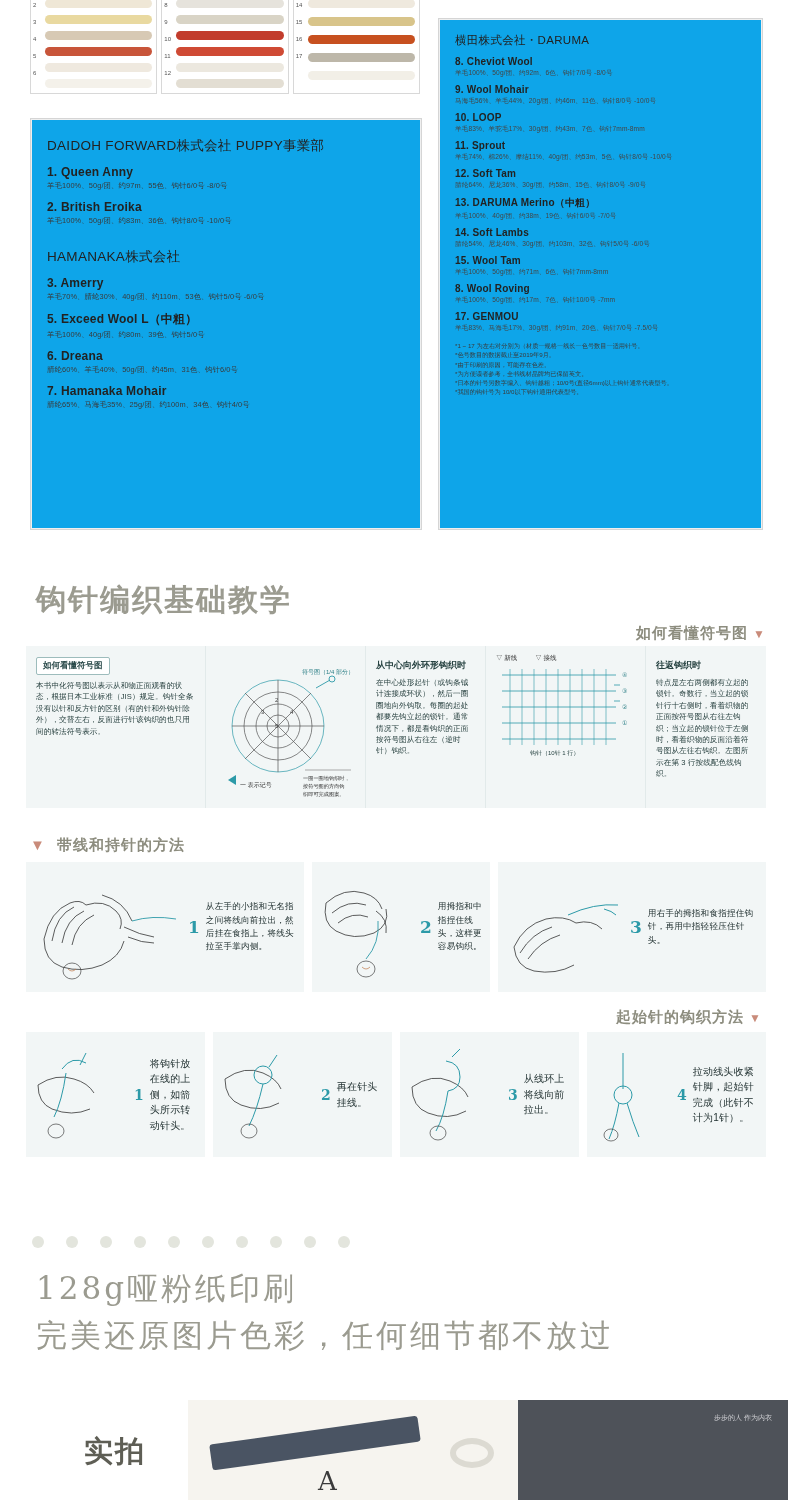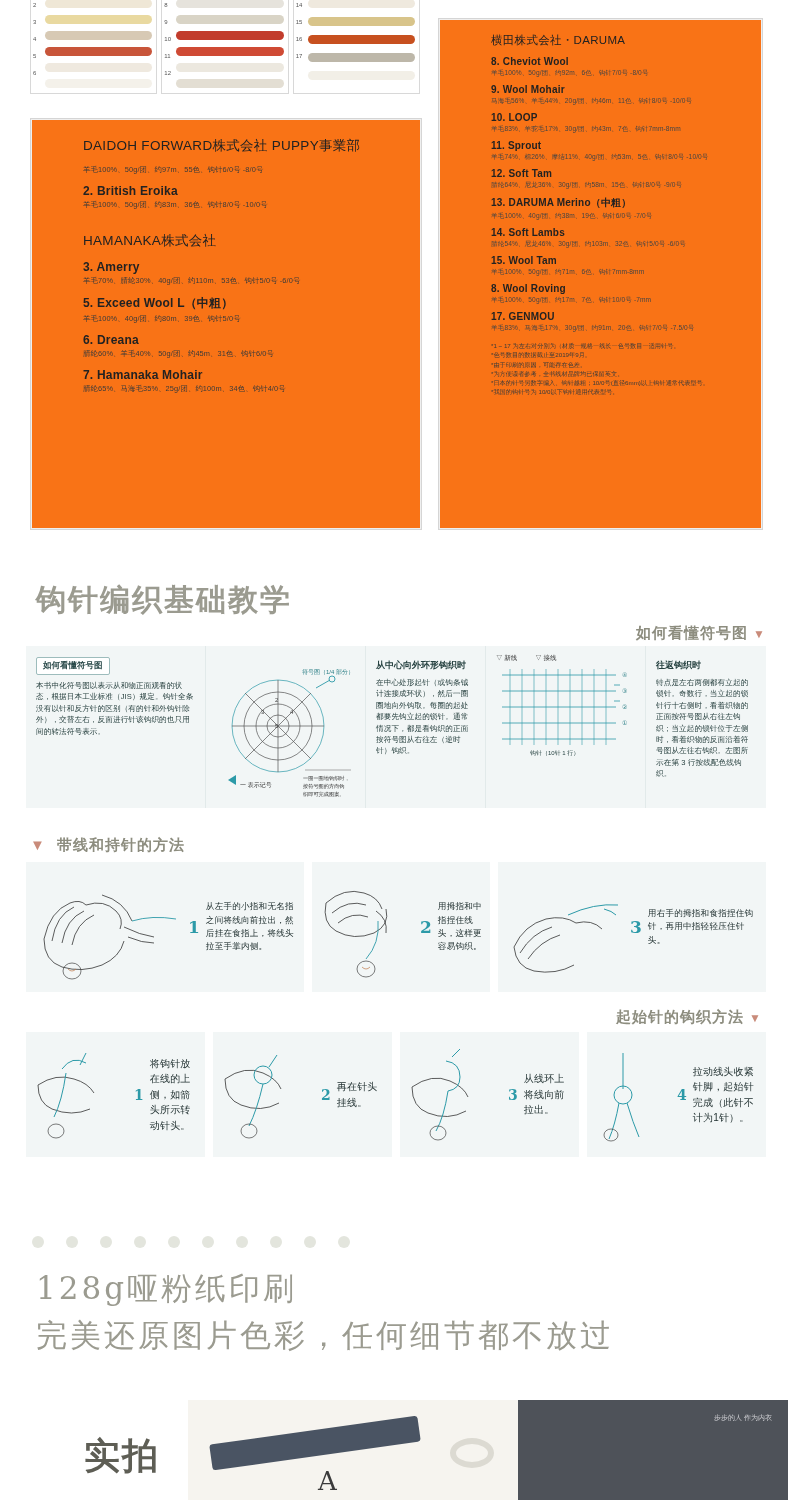--- a/index.html
+++ b/index.html
@@ -37,24 +37,23 @@
   .swatch-rows { position:absolute; inset:0; }
   .yarn-row {
     position: absolute; left: 14px; right: 4px;
     height: 9px;
     border-radius: 5px;
   }
 
   
   .panel {
     position: absolute;
-    background: #f97316;
+    background: #0ea5e9;
     border: 1px solid #d5d5d5;
     box-shadow: 0 0 0 1px #efefef inset;
-    padding-left: 36px;
   }
   #panel-left  { left: 30px;  top: 118px; width: 392px; height: 412px; }
   #panel-right { left: 438px; top: 18px;  width: 325px; height: 512px; }
 
   .panel-inner { padding: 14px 16px; }
 
   .brand-heading {
     font-size: 13.5px;
     font-weight: 400;
     margin: 4px 0 10px 0;
@@ -212,21 +211,21 @@
     position: absolute; left: 130px; top: 66px;
     font-family: "DejaVu Serif", serif; font-size: 26px; color: #3b3b3b;
   }
   #photo .note {
     position: absolute; right: 16px; top: 12px;
     font-size: 7px; color: #cfcfd3; line-height: 1.6; text-align: right;
   }
   #bottom-overlay {
     position: absolute; left: 84px; top: 1438px;
     font-family: "DejaVu Serif", serif;
-    font-size: 36px; font-weight: 700; color: #5e5e55;
+    font-size: 29px; font-weight: 700; color: #5e5e55;
     letter-spacing: 2px;
     line-height: 0.95;
   }
 </style>
 </head>
 <body>
 
 <div class="swatch-strip">
   <div class="swatch-card">
     <div class="nums">2<br>3<br>4<br>5<br>6</div>
@@ -260,20 +259,21 @@
       <div class="yarn-row" style="top:76px; background:#f2efe7;"></div>
     </div>
   </div>
 </div>
 
 <div class="panel" id="panel-left">
   <div class="panel-inner">
     <div class="brand-heading">DAIDOH FORWARD株式会社 PUPPY事業部</div>
 
     <div class="yarn-item">
+      <div class="yarn-name">1. Queen Anny</div>
       <div class="yarn-spec">羊毛100%、50g/团、约97m、55色、钩针6/0号 -8/0号</div>
     </div>
     <div class="yarn-item">
       <div class="yarn-name">2. British Eroika</div>
       <div class="yarn-spec">羊毛100%、50g/团、约83m、36色、钩针8/0号 -10/0号</div>
     </div>
 
     <div class="brand-heading second">HAMANAKA株式会社</div>
 
     <div class="yarn-item">

